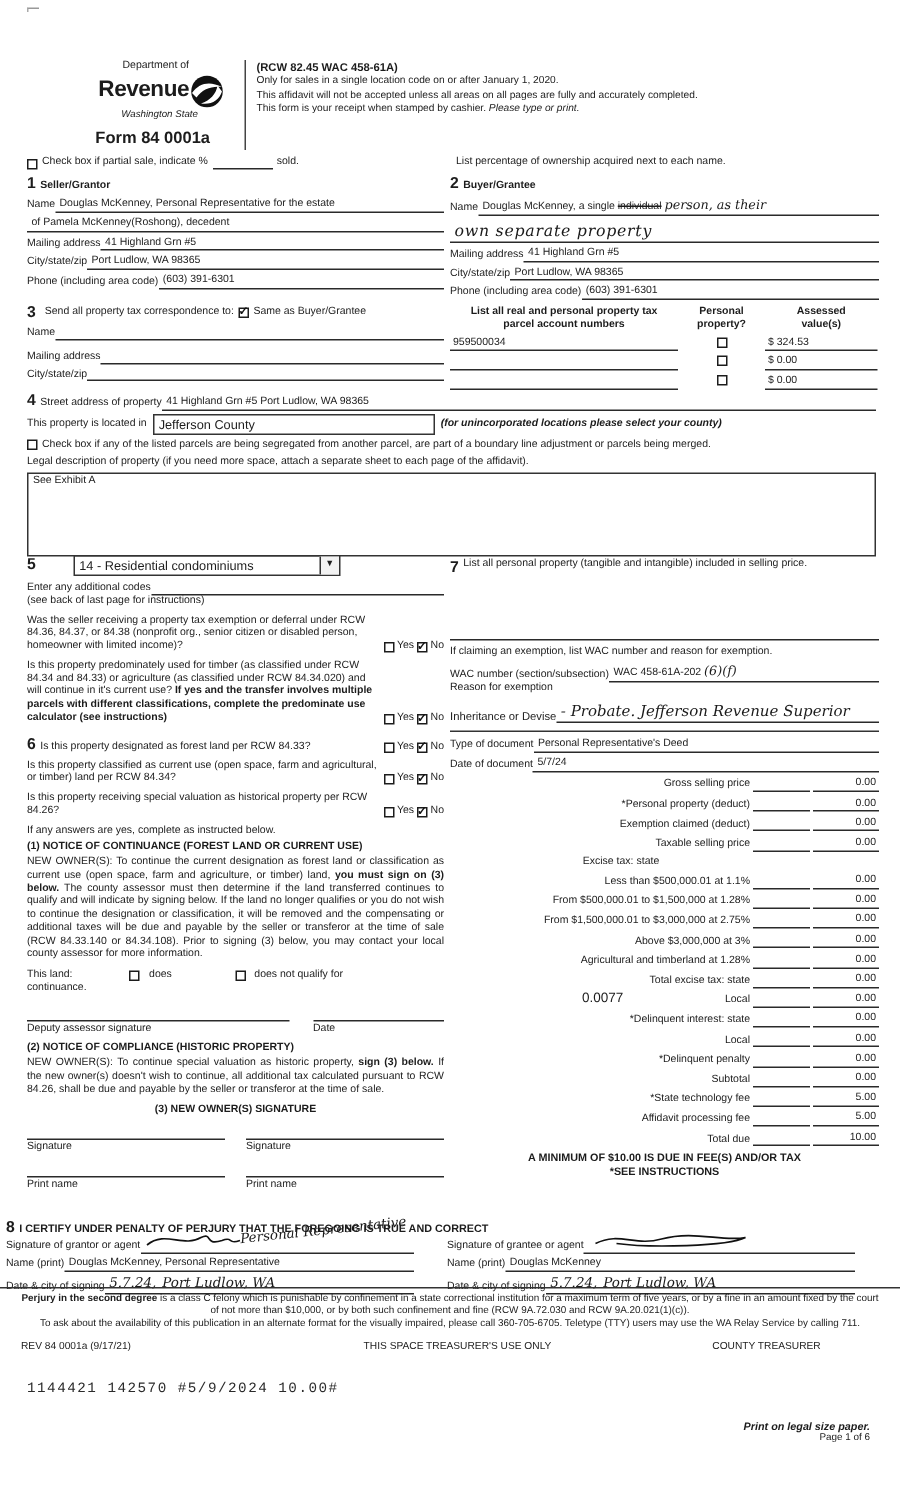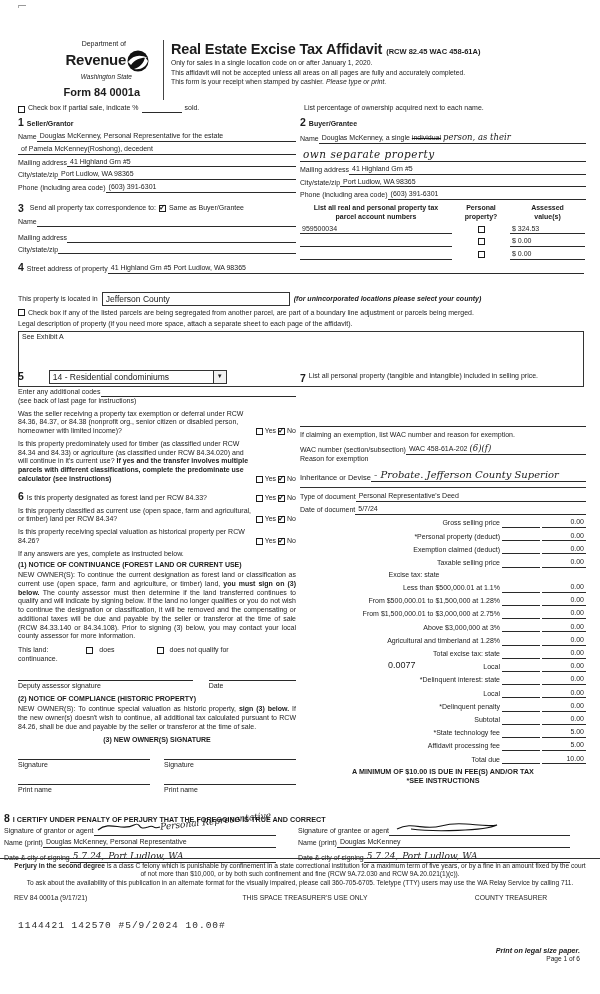--- a/index.html
+++ b/index.html
@@ -108,21 +108,20 @@
           <path d="M2 13 C7 6, 14 5, 22 9 C16 8, 9 10, 5 16 Z" fill="#fff"></path>
           <path d="M8 20 C14 18, 18 14, 19 8 L22 12 C20 18, 15 21, 8 20 Z" fill="#fff"></path>
         </svg>
       </div>
       <div class="wa-state">Washington State</div>
       <div class="form-no">Form 84 0001a</div>
     </div>
     <div class="hdr-divider"></div>
     <div class="hdr-right">
       <div class="title-line">
-        <span class="title">Real Estate Excise Tax Affidavit</span>
         <span class="title-suffix b">(RCW 82.45 WAC 458-61A)</span>
       </div>
       <div class="hdr-note">Only for sales in a single location code on or after January 1, 2020.</div>
       <div class="hdr-note">This affidavit will not be accepted unless all areas on all pages are fully and accurately completed.</div>
       <div class="hdr-note"><span>This form is your receipt when stamped by cashier. </span><span class="i">Please type or print.</span></div>
     </div>
   </div>
 
   <div class="abs partial">
     <div class="partial-left">
@@ -232,21 +231,21 @@
       <div class="pt-c3 pt-line">$ 0.00</div>
     </div>
   </div>
 
   <div class="abs" style="left:18px; top:261px; width:566px;">
     <div class="fieldrow" style="margin-top:0;">
       <span class="secnum">4</span>
       <span class="lbl">Street address of property</span>
       <span class="val">41 Highland Grn #5 Port Ludlow, WA 98365</span>
     </div>
-    <div style="display:flex; align-items:center; gap:4px; margin-top:18px;">
+    <div style="display:flex; align-items:center; gap:4px; margin-top:2px;">
       <span>This property is located in</span>
       <span class="county-box">Jefferson County</span>
       <span class="b i">(for unincorporated locations please select your county)</span>
     </div>
     <div style="display:flex; align-items:flex-start; gap:3px; margin-top:3px;">
       <span class="cb"></span>
       <span>Check box if any of the listed parcels are being segregated from another parcel, are part of a boundary line adjustment or parcels being merged.</span>
     </div>
     <div style="margin-top:2px;">Legal description of property (if you need more space, attach a separate sheet to each page of the affidavit).</div>
     <div class="legal-box">See Exhibit A</div>
@@ -355,21 +354,21 @@
     </div>
     <div class="pp-box"></div>
     <div style="margin-top:4px;">If claiming an exemption, list WAC number and reason for exemption.</div>
     <div class="fieldrow">
         <span class="lbl">WAC number (section/subsection)</span>
       <span class="val"><span>WAC 458-61A-202</span> <span class="hand hand-name">(6)(f)</span></span>
     </div>
     <div>Reason for exemption</div>
     <div class="fieldrow" style="height:16px;">
       <span class="lbl" style="font-size:7.5px;">Inheritance or Devise</span>
-      <span class="val hand" style="font-size:10px;">- Probate. Jefferson County Superior</span>
+      <span class="val hand" style="font-size:10px;">- Probate. Jefferson Revenue Superior</span>
     </div>
     <div style="border-top:1px solid #333; margin-top:5px;"></div>
     <div class="fieldrow" style="margin-top:4px;">
         <span class="lbl">Type of document</span>
         <span class="val">Personal Representative's Deed</span>
       </div>
     <div class="fieldrow">
         <span class="lbl">Date of document</span>
         <span class="val">5/7/24</span>
       </div>

